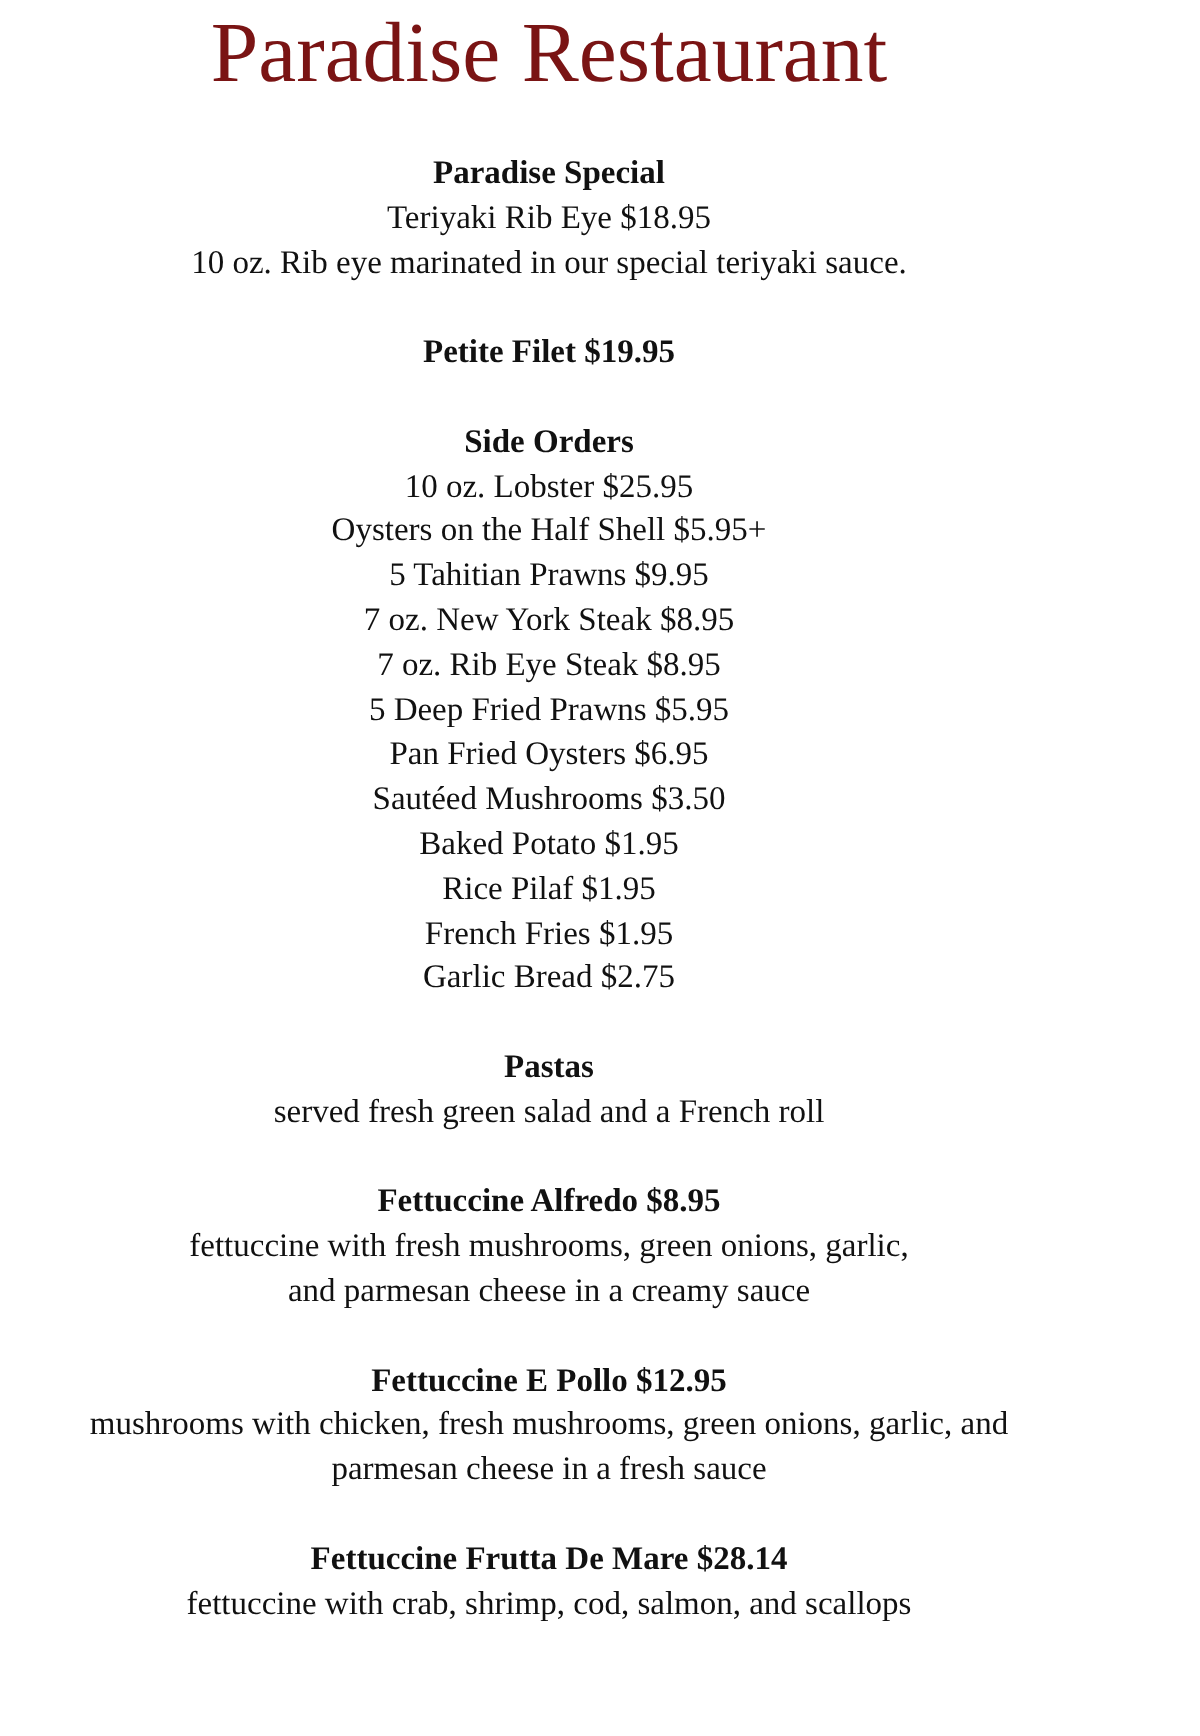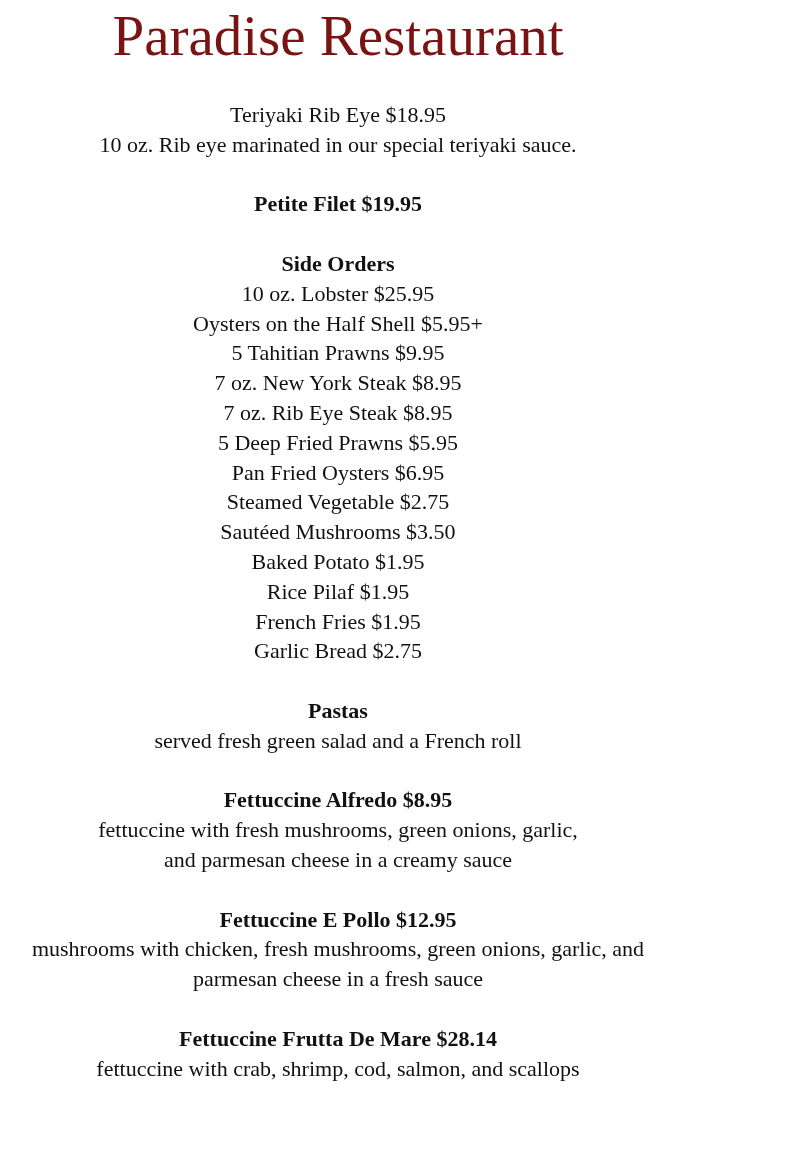--- a/index.html
+++ b/index.html
@@ -12,20 +12,21 @@
       height: 1157px;
       overflow: hidden;
       font-family: "Liberation Serif", "DejaVu Serif", serif;
       color: #111111;
       text-align: center;
     }
     .page {
       position: relative;
       width: 676px;
       height: 1157px;
+      margin-left: 28px;
     }
     .title {
       position: absolute;
       left: 0;
       right: 0;
       top: 3px;
       font-size: 57px;
       line-height: 66px;
       color: #7a1414;
       font-weight: normal;
@@ -53,20 +54,21 @@
   </style>
 </head>
 <body>
 
 <div class="page">
   <h1 class="title">Paradise Restaurant</h1>
 
   <div class="content">
 
     <section>
+      <div class="line bold">Paradise Special</div>
       <div class="line">Teriyaki Rib Eye $18.95</div>
       <div class="line">10 oz. Rib eye marinated in our special teriyaki sauce.</div>
     </section>
 
     <div class="gap"></div>
 
     <section>
       <div class="line bold">Petite Filet $19.95</div>
     </section>
 
@@ -74,21 +76,20 @@
 
     <section>
       <div class="line bold">Side Orders</div>
       <div class="line">10 oz. Lobster $25.95</div>
       <div class="line">Oysters on the Half Shell $5.95+</div>
       <div class="line">5 Tahitian Prawns $9.95</div>
       <div class="line">7 oz. New York Steak $8.95</div>
       <div class="line">7 oz. Rib Eye Steak $8.95</div>
       <div class="line">5 Deep Fried Prawns $5.95</div>
       <div class="line">Pan Fried Oysters $6.95</div>
-      <div class="line">Steamed Vegetable $2.75</div>
       <div class="line">Sautéed Mushrooms $3.50</div>
       <div class="line">Baked Potato $1.95</div>
       <div class="line">Rice Pilaf $1.95</div>
       <div class="line">French Fries $1.95</div>
       <div class="line">Garlic Bread $2.75</div>
     </section>
 
     <div class="gap"></div>
 
     <section>

